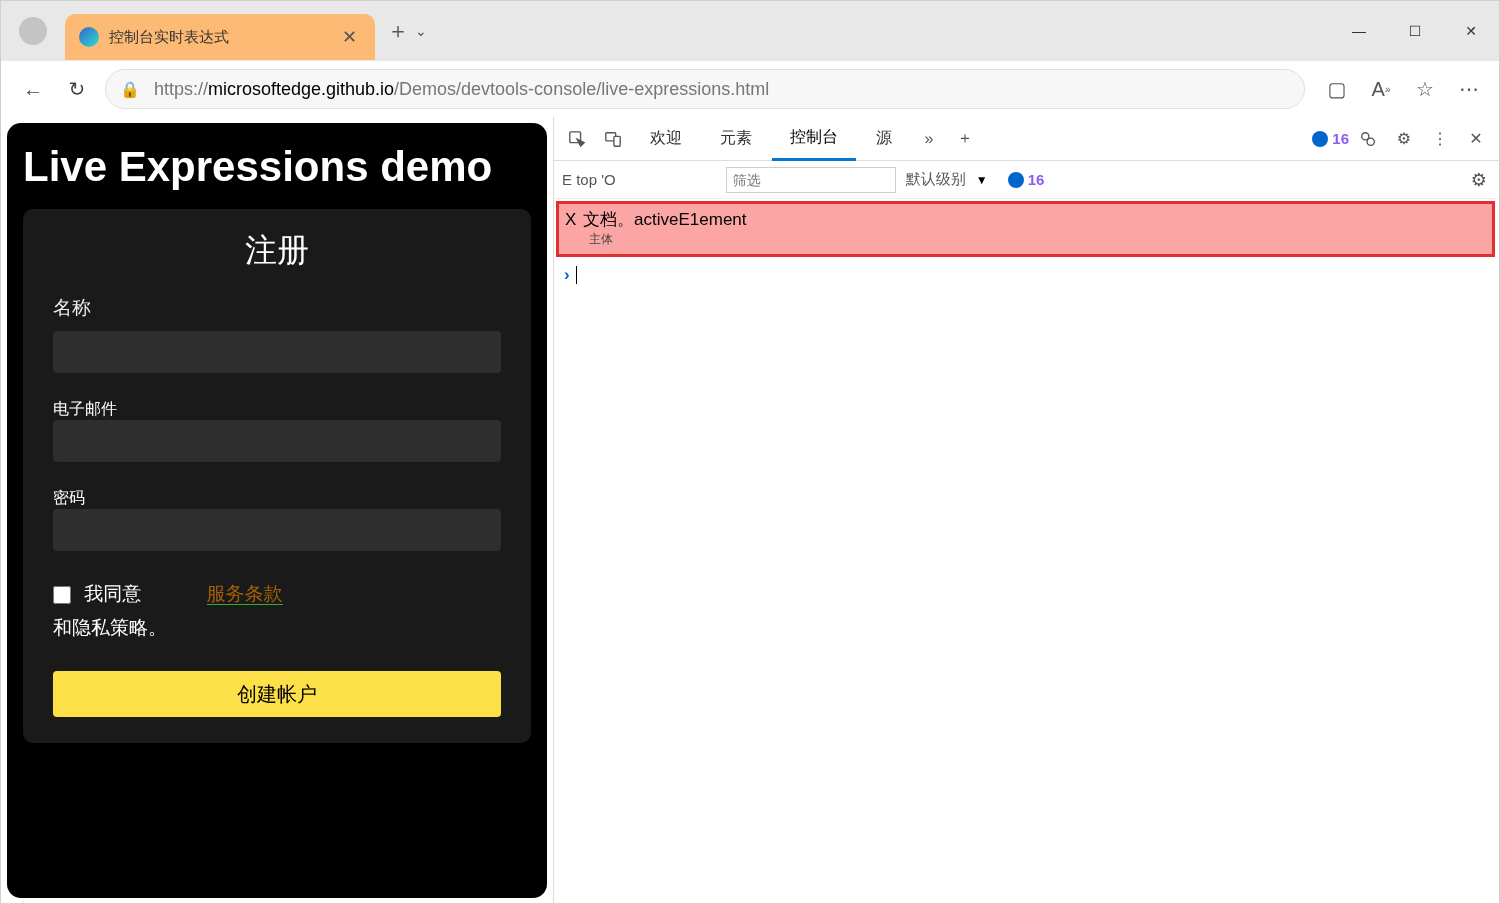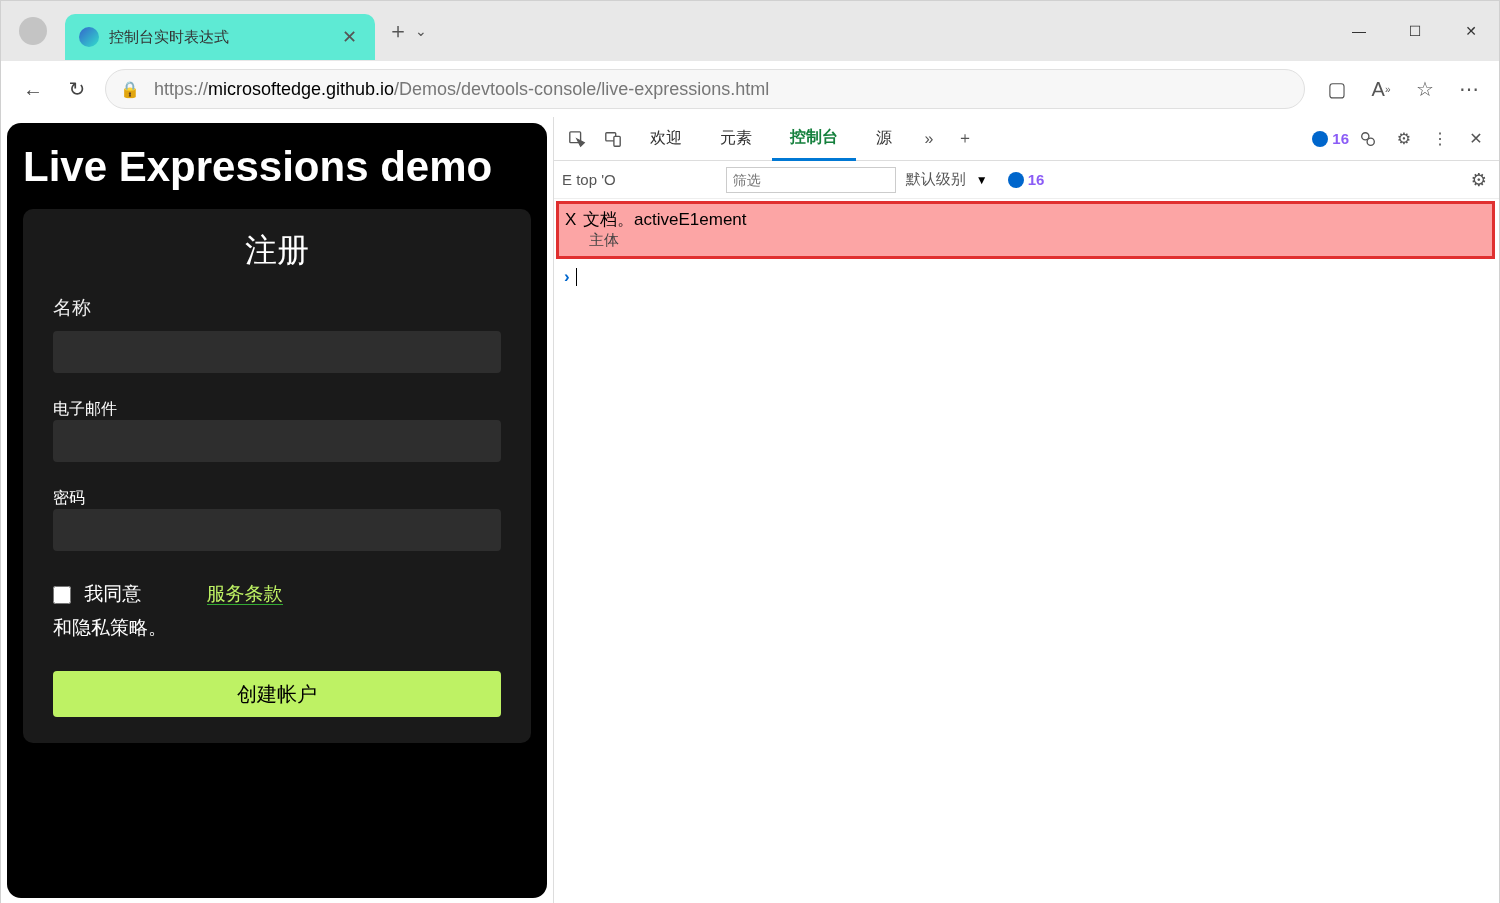--- a/index.html
+++ b/index.html
@@ -26,21 +26,21 @@
   }
   .avatar {
     width: 28px; height: 28px;
     background: #c4c4c4;
     border-radius: 50%;
     margin: 0 18px;
   }
   .tab {
     display: flex;
     align-items: center;
-    background: #5eead4;
+    background: #fdba74;
     height: 46px;
     margin-top: 12px;
     border-radius: 10px 10px 0 0;
     padding: 0 14px 0 14px;
     min-width: 310px;
     gap: 10px;
   }
   .tab .edge-icon {
     width: 20px; height: 20px;
     background: linear-gradient(135deg,#36c 0%,#3dc 100%);
@@ -112,39 +112,39 @@
   }
   .row2 { display:flex; gap:37px; margin-bottom:26px;justify-content:space-between;}
   .field { flex:1; display:flex;flex-direction:column;}
   .field label { font-size:19px; margin-bottom:10px; color:#eee;}
   .field input, .full input {
     height:42px; background:#2e2e2e;border:none;border-radius:4px;padding:0 8px;color:#fff;font-size:16px;
   }
   .full { display:flex;flex-direction:column;margin-bottom:26px;}
   .consent { font-size:19px; line-height:1.8; margin-bottom:26px;}
   .consent input { width:18px;height:18px; margin-right:8px; vertical-align:middle; accent-color:#fff;}
-  .consent .tos { color:#bef264; border-bottom:1px solid #3a3; margin-left:60px;}
+  .consent .tos { color:#a16207; border-bottom:1px solid #3a3; margin-left:60px;}
   .submit-btn {
-    width:100%; height:46px; background:#bef264;color:#000;border:none;border-radius:4px;font-size:20px;cursor:pointer;
+    width:100%; height:46px; background:#fde047;color:#000;border:none;border-radius:4px;font-size:20px;cursor:pointer;
   }
 
   
   .devtools {
     flex:1;
     border-left:1px solid #ddd;
     display:flex;
     flex-direction:column;
     background:#fff;
   }
   .dt-tabs {
     height:44px;display:flex;align-items:center;border-bottom:1px solid #ddd;padding:0 6px;gap:2px;
   }
   .dt-ic { width:34px;height:34px;display:flex;align-items:center;justify-content:center;color:#555;font-size:16px;cursor:pointer;}
   .dt-tab { padding:0 18px;height:44px;display:flex;align-items:center;font-size:16px;color:#333;cursor:pointer;}
-  .dt-tab.active { color:#15803d;border-bottom:3px solid #0078d4;font-weight:700;}
+  .dt-tab.active { color:#000000;border-bottom:3px solid #0078d4;font-weight:400;}
   .dt-tabs .spacer { flex:1;}
   .dt-badge { display:flex;align-items:center;gap:4px;color:#8b5cf6;font-size:15px;font-weight:600;}
   .dt-badge .dot { width:16px;height:16px;border-radius:50%;background:#0066cc;}
 
   .dt-filter {
     height:38px;display:flex;align-items:center;border-bottom:1px solid #eee;padding:0 8px;gap:10px;font-size:15px;color:#444;
   }
   .dt-filter .ctx { color:#555;text-align:right;}
   .dt-filter input.filter { width:170px;height:26px;border:1px solid #ccc;padding:0 6px;font-size:14px;color:#888;}
   .dt-filter .level { color:#555;}
@@ -154,21 +154,21 @@
 
   .live-expr {
     border:3px solid #e03030;
     margin:2px 4px 2px 2px;
     background:#fca5a5;
     padding:4px 6px 6px 6px;
     font-size:17px;
   }
   .live-expr .expr-line { color:#000;}
   .live-expr .x { color:#000;margin-right:2px;}
-  .live-expr .result { color:#444;padding-left:24px;font-size:15px;}
+  .live-expr .result { color:#444;padding-left:24px;font-size:12px;}
 
   .console-input {
     padding:6px 10px;display:flex;align-items:center;gap:6px;font-size:17px;color:#0066cc;
   }
   .console-input .prompt { color:#0066cc;font-weight:700;}
   .cursor-line { width:1px;height:18px;background:#000;animation:blink 1s steps(1) infinite;}
   @keyframes blink { 50% { opacity:0;}}
 </style>
 </head>
 <body>

